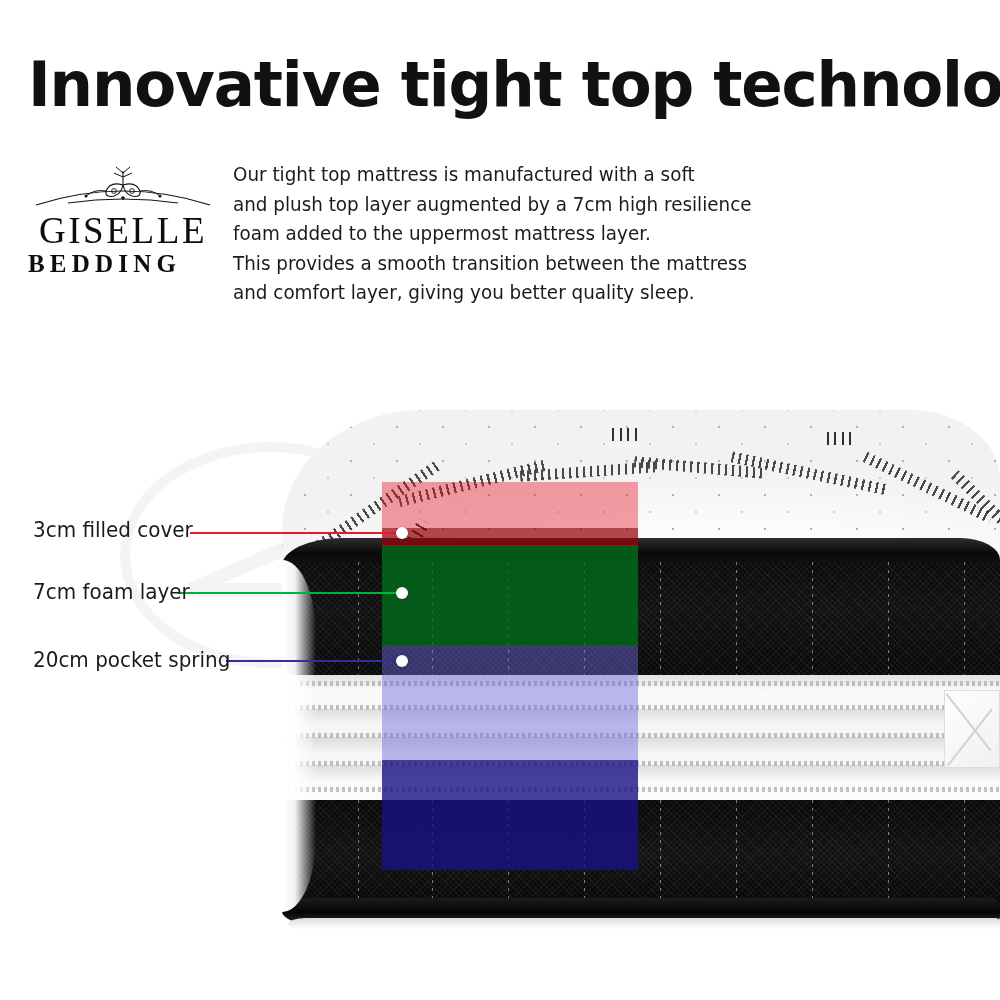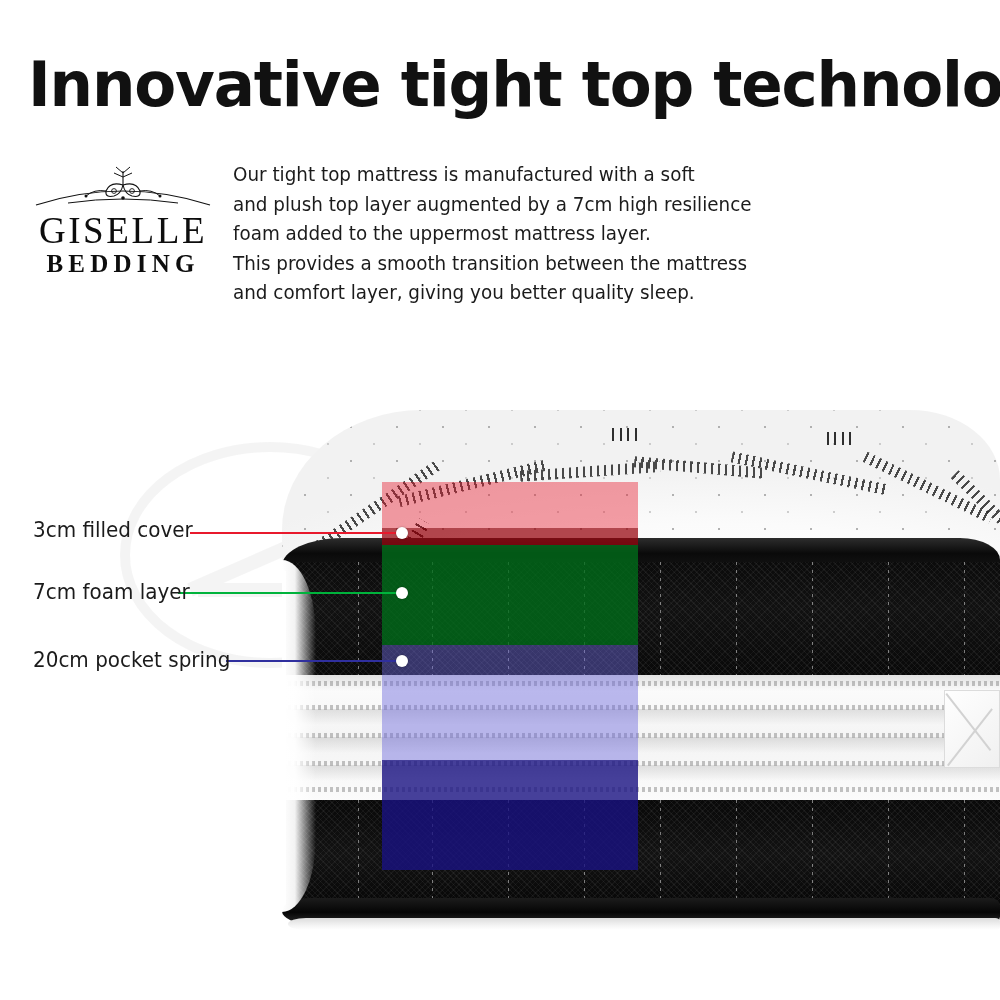--- a/index.html
+++ b/index.html
@@ -25,21 +25,21 @@
   #logo { position: absolute; left: 28px; top: 165px; width: 190px; height: 120px; }
   #logo .crest { position: absolute; left: 0; top: 0; width: 190px; height: 48px; }
   #logo .brand {
     position: absolute; left: 0; top: 46px; width: 190px;
     text-align: center;
     font-family: "Liberation Serif", serif;
     font-size: 37px; line-height: 40px; letter-spacing: 2.6px; color: #0d0d0d;
   }
   #logo .brand2 {
     position: absolute; left: 0; top: 85px; width: 190px;
-    text-align: center;
+    text-align: left;
     font-family: "Liberation Serif", serif;
     font-weight: 700;
     font-size: 25px; line-height: 28px; letter-spacing: 5.2px; color: #0d0d0d;
   }
 
   
   #intro {
     position: absolute; left: 233px; top: 160px; width: 530px;
     font-family: "DejaVu Sans", sans-serif;
     font-size: 19.5px; line-height: 29.5px; color: #1b1b1b;

